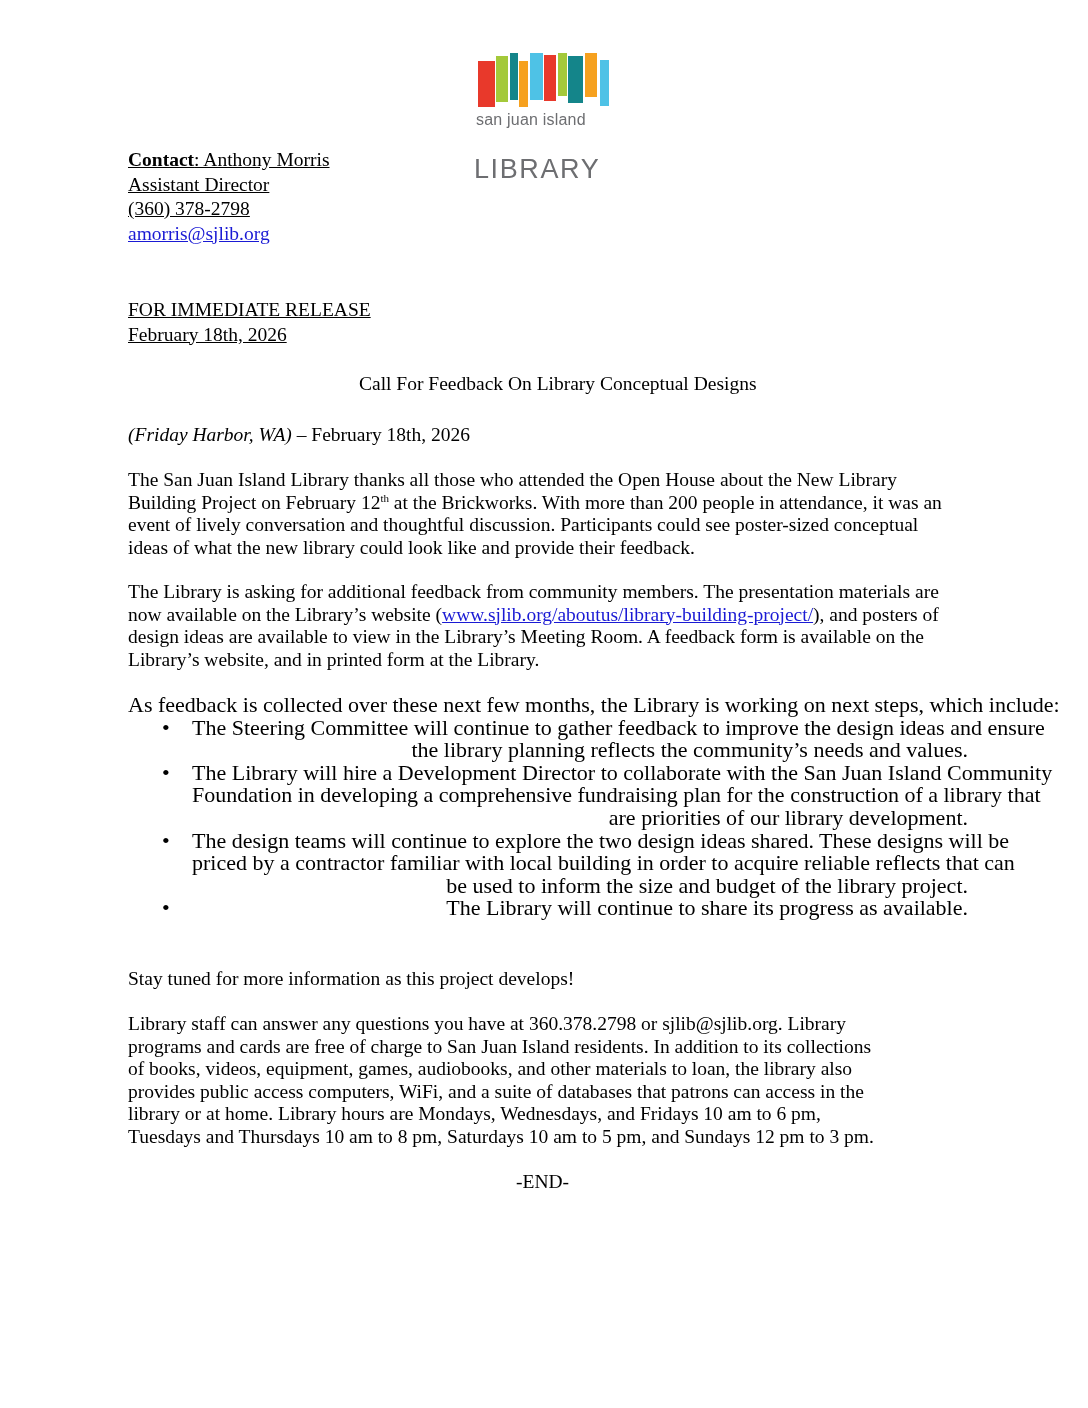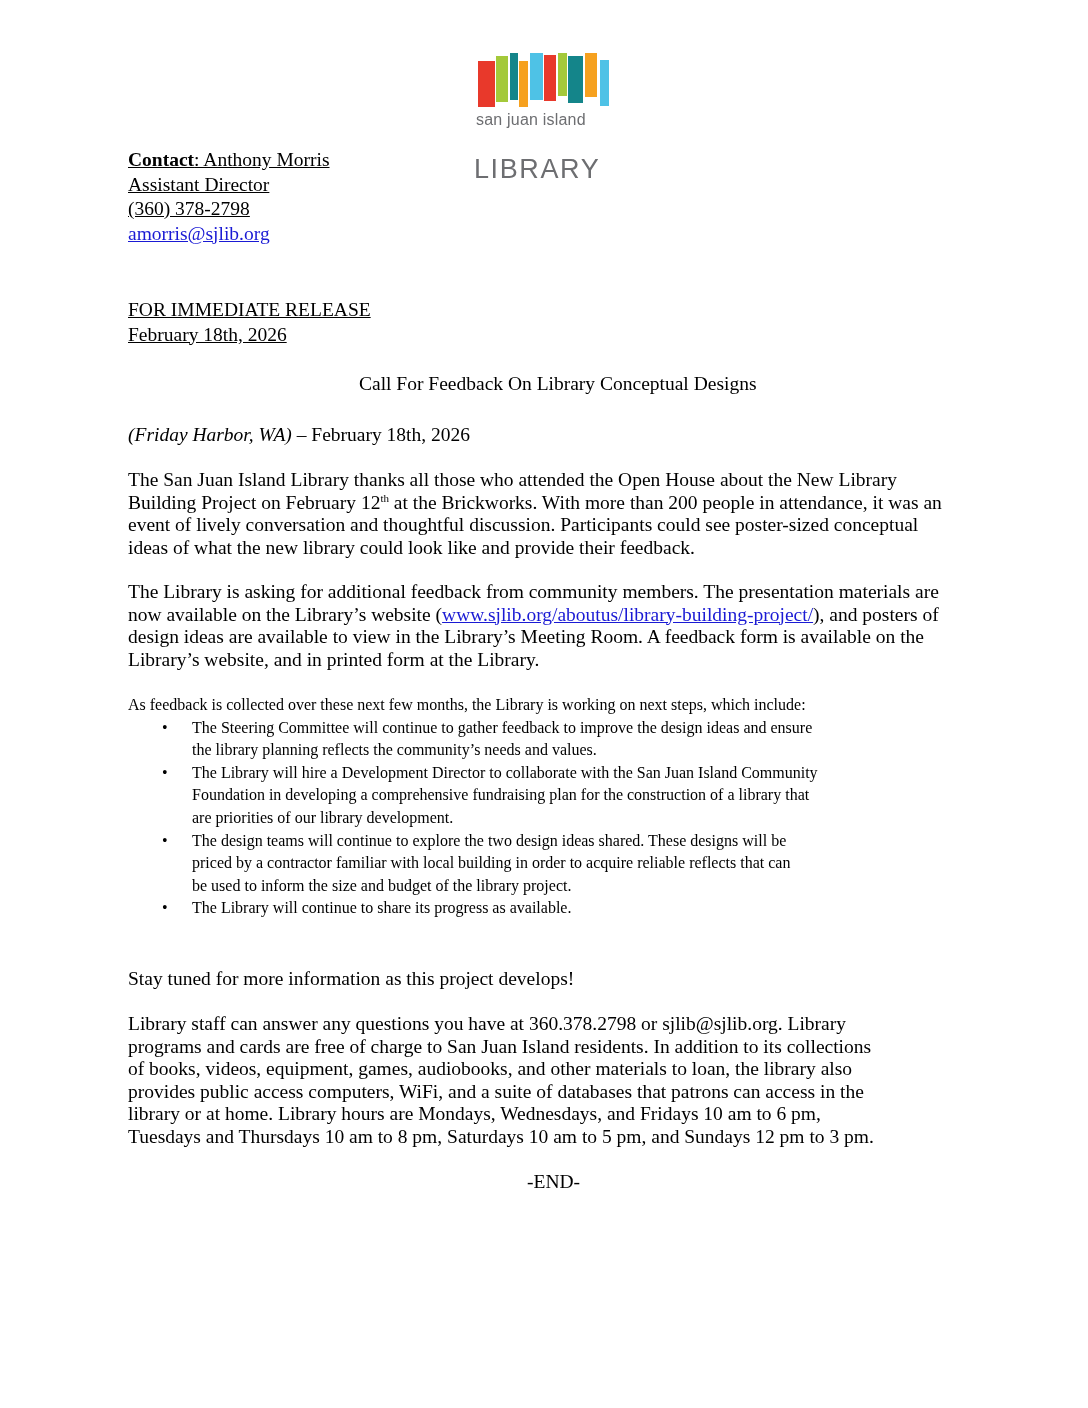--- a/index.html
+++ b/index.html
@@ -8,21 +8,21 @@
   .bar { position:absolute; }
   .logo-sub { position:absolute; left:476px; top:108px; font-family:"Liberation Sans","DejaVu Sans",sans-serif;
               color:#6d6e71; font-size:16px; letter-spacing:0.2px; line-height:24px; white-space:nowrap; }
   .logo-main { position:absolute; left:474px; top:128px; font-family:"Liberation Sans","DejaVu Sans",sans-serif;
                color:#6d6e71; font-size:27px; letter-spacing:1.6px; line-height:34px; white-space:nowrap;margin-top:24px; }
   .t { position:absolute; font-size:19.5px; line-height:22.6px; white-space:nowrap; }
   .blk { position:absolute; left:128px; font-size:19.5px; line-height:24.5px;text-decoration:underline; }
   .para { position:absolute; left:128px; width:840px; font-size:19.5px; line-height:22.6px; }
   .line { display:block; white-space:nowrap; }
   a, .link { color:#1a1ad4; text-decoration:underline; }
-  .bullets { position:absolute; left:128px; width:840px; font-size:16px; line-height:22.6px; }
+  .bullets { position:absolute; left:128px; width:840px; font-size:22px; line-height:22.6px;text-align:right; }
   .bitem { position:relative; padding-left:64px; }
   .bdot { position:absolute; left:34px; top:0; }
   sup { font-size:11px; line-height:0; vertical-align:7px; }
   .italic { font-style:italic; }
   b { font-weight:bold; }
 </style>
 </head>
 <body>
 
 <div>
@@ -101,13 +101,13 @@
 
 <div class="para" style="top:1013px;">
   <span class="line">Library staff can answer any questions you have at 360.378.2798 or sjlib@sjlib.org. Library</span>
   <span class="line">programs and cards are free of charge to San Juan Island residents. In addition to its collections</span>
   <span class="line">of books, videos, equipment, games, audiobooks, and other materials to loan, the library also</span>
   <span class="line">provides public access computers, WiFi, and a suite of databases that patrons can access in the</span>
   <span class="line">library or at home. Library hours are Mondays, Wednesdays, and Fridays 10 am to 6 pm,</span>
   <span class="line">Tuesdays and Thursdays 10 am to 8 pm, Saturdays 10 am to 5 pm, and Sundays 12 pm to 3 pm.</span>
 </div>
 
-<div class="t" style="left:516px;top:1171px;margin-left:11px;">-END-</div>
+<div class="t" style="left:516px;top:1171px;">-END-</div>
 
 </body></html>

